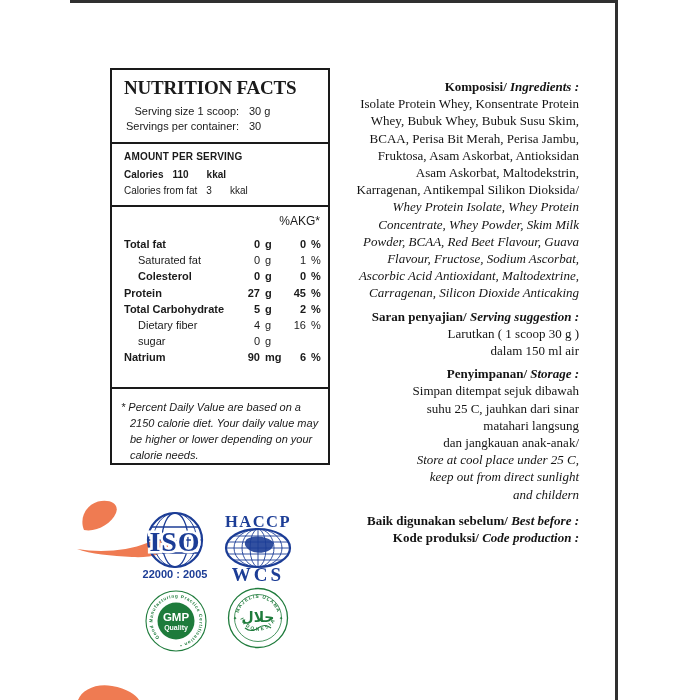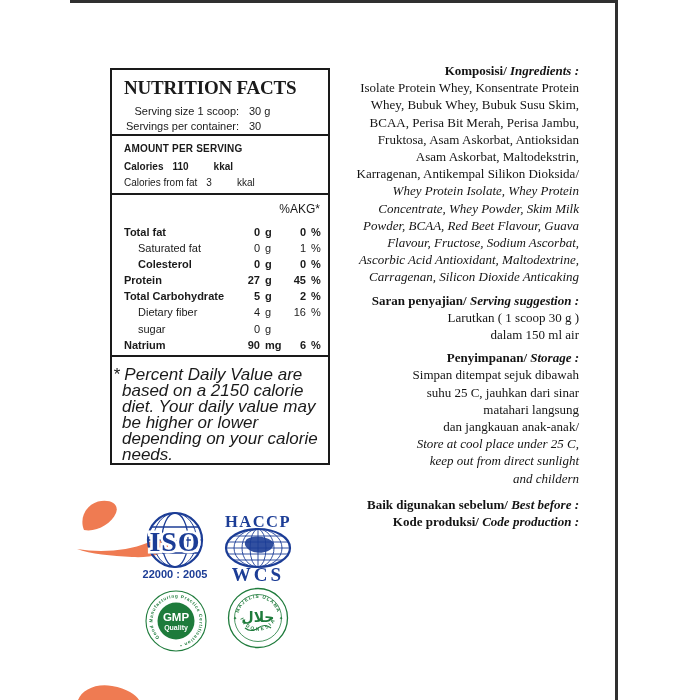--- a/index.html
+++ b/index.html
@@ -25,39 +25,39 @@
   .srow { display:flex; font-size:11px; line-height:14.5px; }
   .sl { width:112px;text-align:right; }
   .sc { width:13px; }
   .sv { flex:1; }
 
   .nf-amount { height:63px; padding:7px 8px 0 12px; border-bottom:2px solid #1a1a1a; font-size:10px; }
   .amount-h { font-weight:bold; letter-spacing:0.2px; margin-bottom:7px; }
   .cal-row { margin-bottom:5px; }
   .cal-row.bold { font-weight:bold; }
   .cv { margin-left:9px; }
-  .cu { margin-left:25px; }
+  .cu { margin-left:18px; }
 
   .nf-table { flex:1; padding:7px 8px 0 12px; border-bottom:2px solid #1a1a1a; font-size:11px; }
   .dvh { text-align:right; font-size:12px; margin-bottom:10px; }
   .nrow { display:grid; grid-template-columns:1fr 24px 20px 26px 14px; height:16.2px; align-items:baseline; }
   .nrow.bold { font-weight:bold; }
   .nname { white-space:nowrap; }
   .nrow.ind .nname { padding-left:14px; }
   .namt { text-align:right; }
   .nunit { padding-left:5px; }
   .ndv { text-align:right; }
   .npct { padding-left:5px; }
 
-  .nf-foot { padding:10px 8px 0 1px; font-size:17px; }
+  .nf-foot { padding:10px 8px 0 9px; font-size:11px; }
   .footnote { font-style:italic; line-height:16px; padding-left:9px; text-indent:-9px; }
 
   
   .info-col {
-    position:absolute; left:322px; top:62px; width:257px;
+    position:absolute; left:322px; top:78px; width:257px;
     text-align:right; font-family:"Liberation Serif", serif;
     font-size:13px; line-height:17.2px; color:#141414;
   }
   .sec { margin-bottom:6px; }
   .h  { font-weight:bold; }
   .hi { font-weight:bold; font-style:italic; }
   .lines { white-space:pre-line; }
   .it { font-style:italic; }
   .bb { margin-top:9px; }
   .bb-line { white-space:nowrap; font-weight:bold; }

